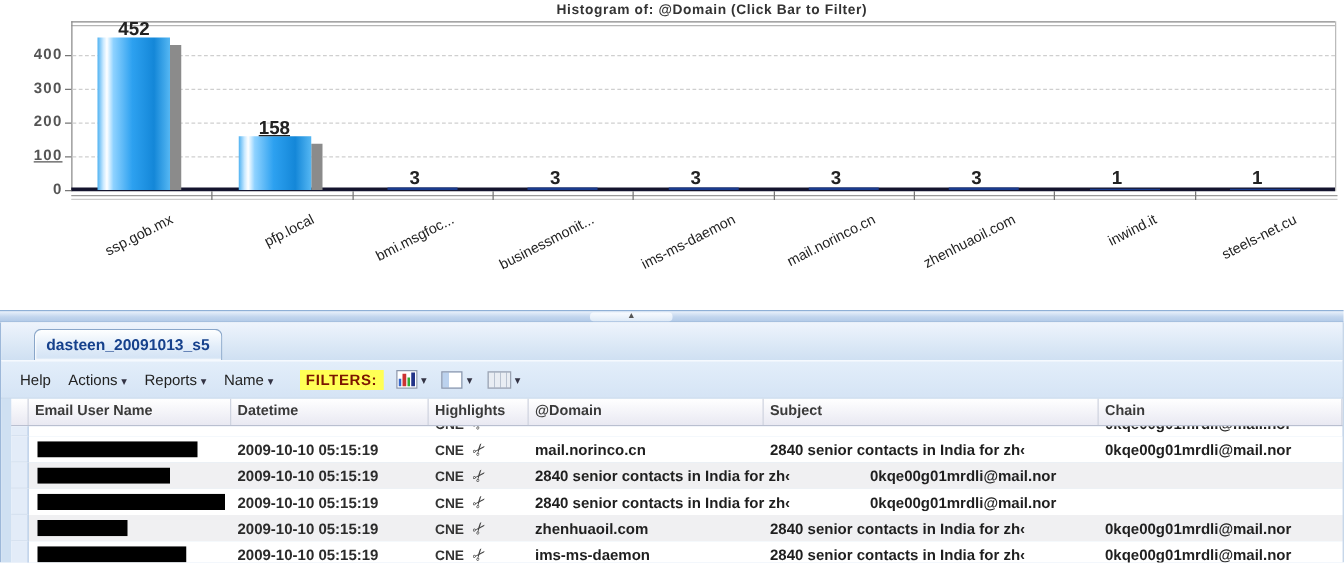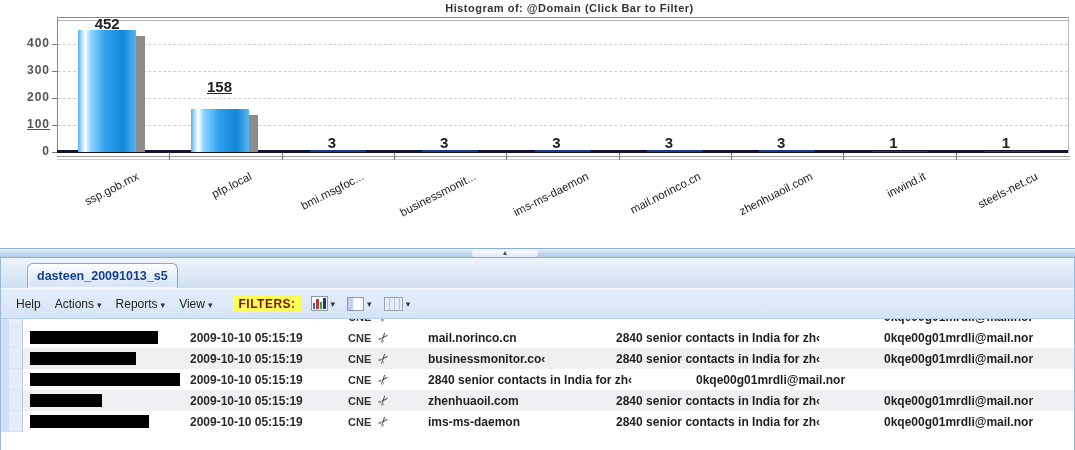--- a/index.html
+++ b/index.html
@@ -113,21 +113,21 @@
       <div class="gridline" style="top: 44px;"></div>
       <div class="ytick" style="top: 44px;"></div>
       <div class="ylabel" style="top: 36px;">400</div>
       <div class="bar-shadow" style="left: 136.167px; top: 35.96px; width: 9px; height: 116.04px;"></div>
       <div class="bar" style="left: 78.1667px; top: 29.96px; width: 58px; height: 122.04px;"></div>
       <div class="bar-label" style="left: 77.1667px; top: 14.96px;">452</div>
       <div class="xlabel" style="left: -14.8333px; top: 170px;">ssp.gob.mx</div>
       <div class="xtick" style="left: 169.333px;"></div>
       <div class="bar-shadow" style="left: 248.5px; top: 115.34px; width: 9px; height: 36.66px;"></div>
       <div class="bar" style="left: 190.5px; top: 109.34px; width: 58px; height: 42.66px;"></div>
-      <div class="bar-label" style="left: 189.5px; top: 78px; text-decoration: underline;">158</div>
+      <div class="bar-label" style="left: 189.5px; top: 94px; text-decoration: underline;">158</div>
       <div class="xlabel" style="left: 97.5px; top: 170px;">pfp.local</div>
       <div class="xtick" style="left: 281.667px;"></div>
       <div class="bar-small" style="left: 309.833px; top: 150px; width: 56px; height: 2px;"></div>
       <div class="bar-label" style="left: 301.833px; top: 134px;">3</div>
       <div class="xlabel" style="left: 209.833px; top: 170px;">bmi.msgfoc...</div>
       <div class="xtick" style="left: 394px;"></div>
       <div class="bar-small" style="left: 422.167px; top: 150px; width: 56px; height: 2px;"></div>
       <div class="bar-label" style="left: 414.167px; top: 134px;">3</div>
       <div class="xlabel" style="left: 322.167px; top: 170px;">businessmonit...</div>
       <div class="xtick" style="left: 506.333px;"></div>
@@ -163,21 +163,21 @@
   <div class="tabstrip">
     <div class="tab">
       <span>dasteen_20091013_s5</span>
     </div>
   </div>
 
   <div class="menubar">
     <span class="menu-item"><span>Help</span></span>
     <span class="menu-item"><span>Actions</span><span class="caret">▾</span></span>
     <span class="menu-item"><span>Reports</span><span class="caret">▾</span></span>
-    <span class="menu-item"><span>View</span><span class="caret">▾</span></span>
+    <span class="menu-item"><span>Name</span><span class="caret">▾</span></span>
 
     <span class="filters-badge" id="filters-badge" style="background: rgb(255, 255, 85); color: rgb(123, 21, 0);">FILTERS:</span>
 
     <span class="icon-btn">
       <span class="ic-chart">
         <i style="height:6px;background:#3366cc"></i>
           <i style="height:10px;background:#cc3333"></i>
           <i style="height:7px;background:#33aa33"></i>
           <i style="height:11px;background:#223388"></i>
       </span>
@@ -187,20 +187,29 @@
       <span class="ic-list"></span>
       <span class="caret">▾</span>
     </span>
     <span class="icon-btn">
       <span class="ic-grid"></span>
       <span class="caret">▾</span>
     </span>
   </div>
 
   <div class="grid-wrap">
+    <div class="hdr">
+      <div class="cell col-sel"></div>
+      <div class="cell col-email">Email User Name</div>
+      <div class="cell col-dt">Datetime</div>
+      <div class="cell col-hl">Highlights</div>
+      <div class="cell col-dom">@Domain</div>
+      <div class="cell col-sub">Subject</div>
+      <div class="cell col-chain">Chain</div>
+    </div>
     <div class="partial">
       <div class="row">
         <div class="cell col-sel"></div>
         <div class="cell col-email"></div>
         <div class="cell col-dt"></div>
         <div class="cell col-hl"><span class="hl-text">CNE</span><span class="scissors">✂</span></div>
         <div class="cell col-dom"></div>
         <div class="cell col-sub"></div>
         <div class="cell col-chain">0kqe00g01mrdli@mail.nor</div>
       </div>
@@ -217,21 +226,20 @@
           <div class="cell col-sub">2840 senior contacts in India for zh‹</div>
           <div class="cell col-chain">0kqe00g01mrdli@mail.nor</div>
         </div>
         <div class="row alt">
           <div class="cell col-sel"></div>
           <div class="cell col-email">
             <div class="redact" style="width: 106px;"></div>
           </div>
           <div class="cell col-dt dt-cell">2009-10-10 05:15:19</div>
           <div class="cell col-hl"><span class="hl-text">CNE</span><span class="scissors">✂</span></div>
-          <div class="cell col-dom">businessmonitor.co‹</div>
           <div class="cell col-sub">2840 senior contacts in India for zh‹</div>
           <div class="cell col-chain">0kqe00g01mrdli@mail.nor</div>
         </div>
         <div class="row">
           <div class="cell col-sel"></div>
           <div class="cell col-email">
             <div class="redact" style="width: 150px;"></div>
           </div>
           <div class="cell col-dt dt-cell">2009-10-10 05:15:19</div>
           <div class="cell col-hl"><span class="hl-text">CNE</span><span class="scissors">✂</span></div>

